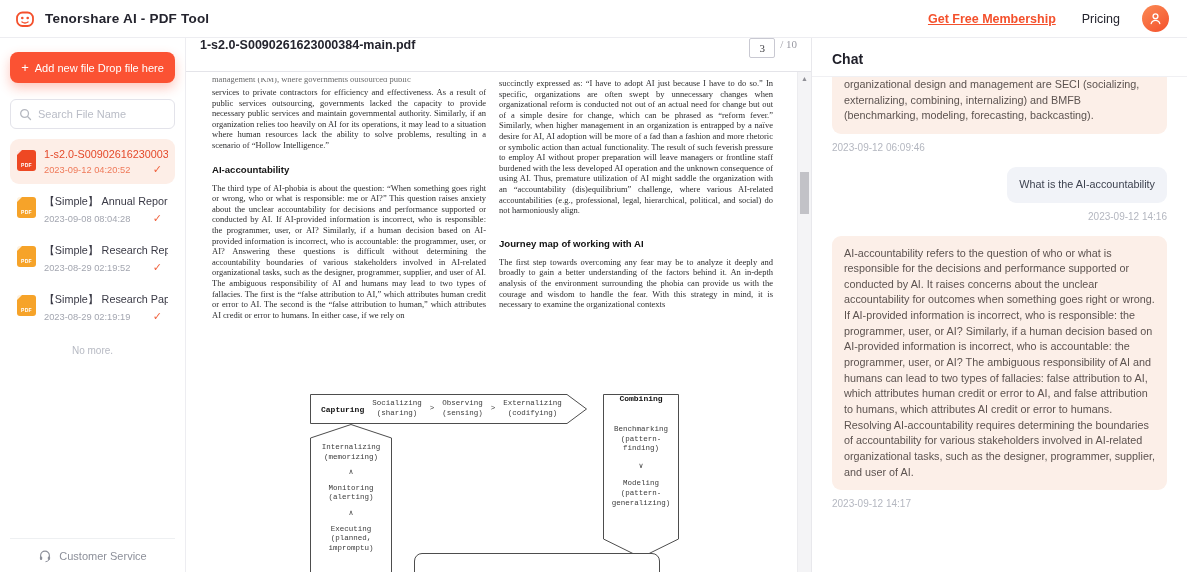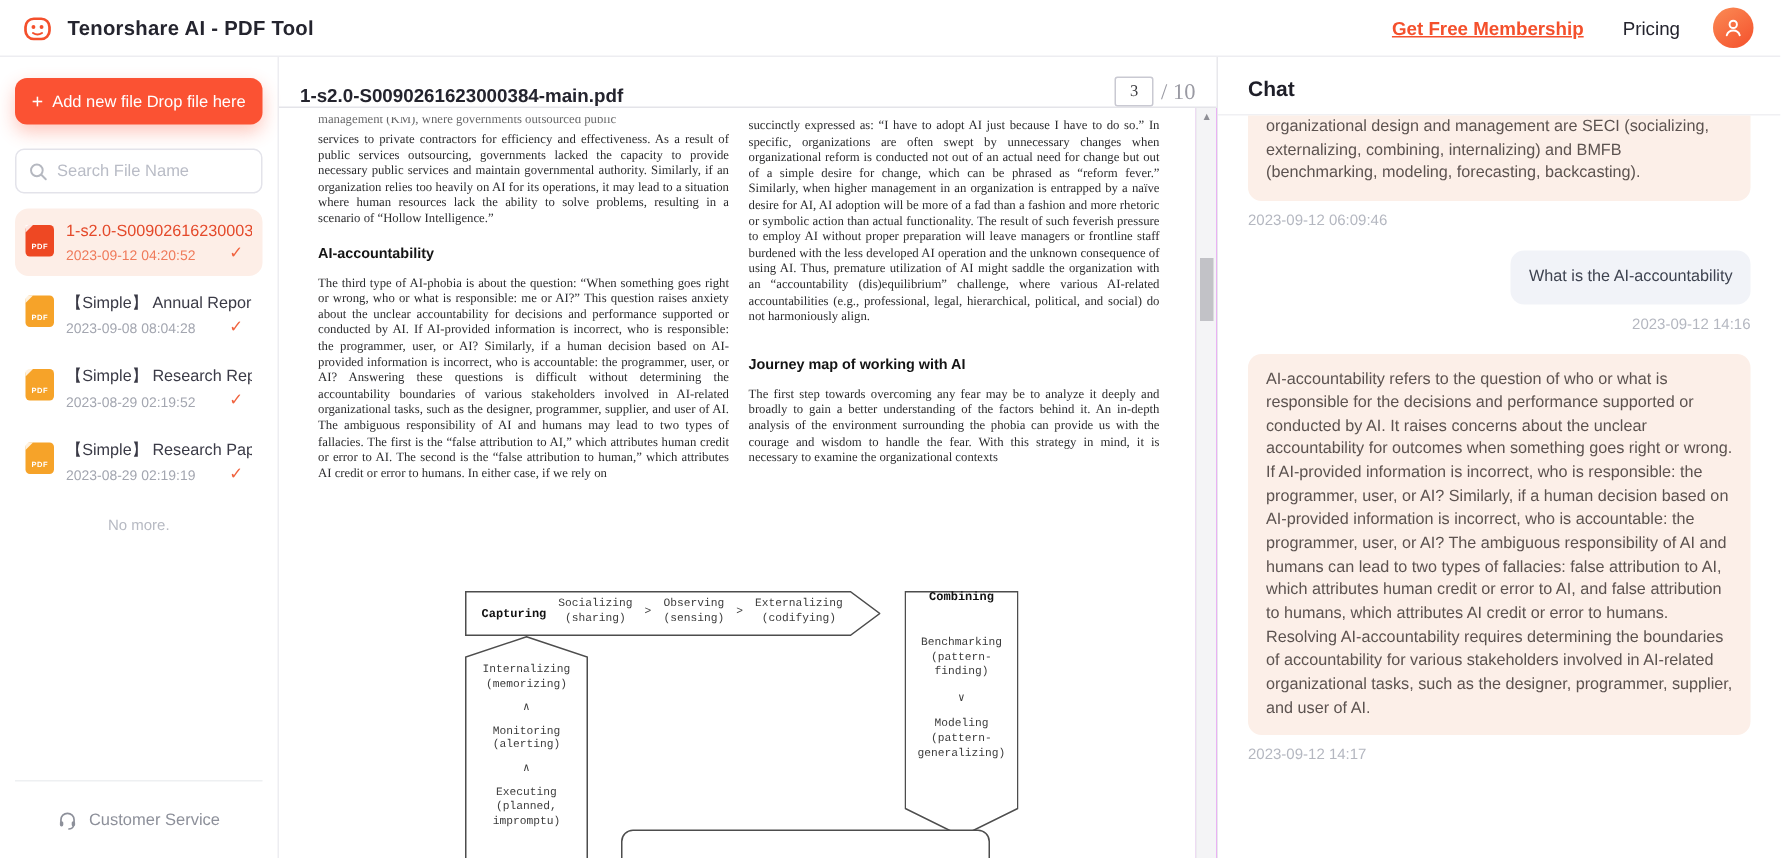--- a/index.html
+++ b/index.html
@@ -43,31 +43,31 @@
   .pdf-icon .pdf-label { position: absolute; bottom: 3px; left: 0; right: 0; text-align: center;
     font-size: 5px; font-weight: 700; color: #fff; letter-spacing: .3px; }
   .file-info { flex: 1; min-width: 0; }
   .file-name { font-size: 10.8px; color: #3a3a46; white-space: nowrap; overflow: hidden; }
   .file-item.selected .file-name { color: #e4492a; }
   .file-meta { display: flex; align-items: center; justify-content: space-between; margin-top: 4px; }
   .file-date { font-size: 9.3px; color: #a3a6b0; }
   .file-item.selected .file-date { color: #ef7a5a; }
   .file-check { font-size: 11px; color: #f0633f; line-height: 1; margin-right: 6px; }
   .no-more { text-align: center; font-size: 10px; color: #b7bac3; margin-top: 14px; }
-  .sidebar-footer { margin-top: auto; border-top: 1px solid #eef0f2; height: 52px;
+  .sidebar-footer { margin-top: auto; border-top: 1px solid #eef0f2; height: 34px;
     display: flex; align-items: center; justify-content: center; gap: 7px; cursor: pointer; }
   .sidebar-footer span { font-size: 11px; color: #8d909a; }
 
   
   .pdf-section { flex: 1; min-width: 0; display: flex; flex-direction: column; border-right: 1px solid #e8e8ec; }
-  .pdf-toolbar { height: 34px; border-bottom: 1px solid #e4e4e9; display: flex; align-items: flex-end; padding: 0 14px; }
+  .pdf-toolbar { height: 34px; border-bottom: 1px solid #e4e4e9; display: flex; align-items: flex-start; padding: 0 14px; }
   .pdf-filename { flex: 1; font-size: 12.5px; font-weight: 700; color: #24242e; }
   .page-input { width: 26px; height: 20px; border: 1px solid #c9c9d2; border-radius: 2px; text-align: center;
     font-size: 11px; font-family: "Liberation Serif", serif; color: #3c3c40; outline: none; }
-  .page-total { font-size: 15px; font-family: "Liberation Serif", serif; color: #9a9aa3; margin-left: 5px; margin-top: 12px; }
+  .page-total { font-size: 11px; font-family: "Liberation Serif", serif; color: #9a9aa3; margin-left: 5px; }
   .pdf-content { position: relative; flex: 1; overflow: hidden; background: #d946ef; }
   .pdf-page { position: absolute; left: 0; top: 0; right: 14px; bottom: 0; background: #fff; padding: 6px 24px 0 26px; }
   .pdf-cols { display: flex; gap: 13px; }
   .pdf-col { flex: 1; min-width: 0; }
   .pdf-para { font-family: "Liberation Serif", serif; font-size: 8.5px; line-height: 10.6px;
     text-align: justify; color: #2c2c2e; margin-bottom: 6px; }
   .clip-line { height: 7px; overflow: hidden; margin-bottom: 2px; }
   .clip-line span { display: block; margin-top: -4px; font-family: "Liberation Serif", serif;
     font-size: 8.5px; line-height: 10.6px; color: #2c2c2e; opacity: .72; }
   .pdf-heading { font-size: 9.6px; font-weight: 700; color: #141414; margin: 13px 0 8px; }

